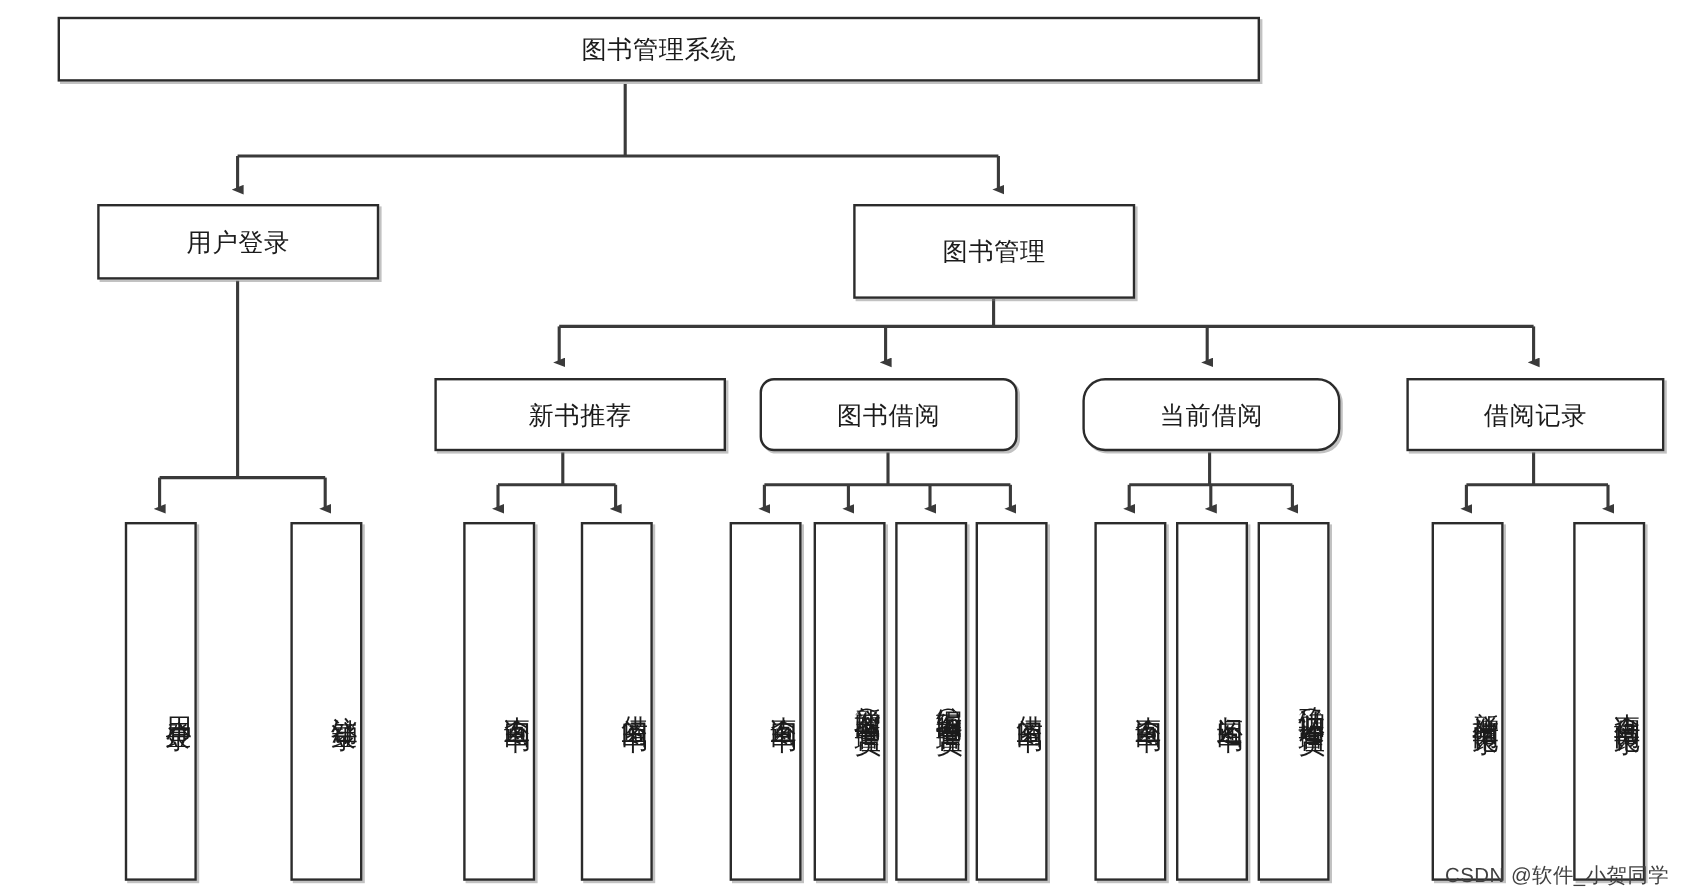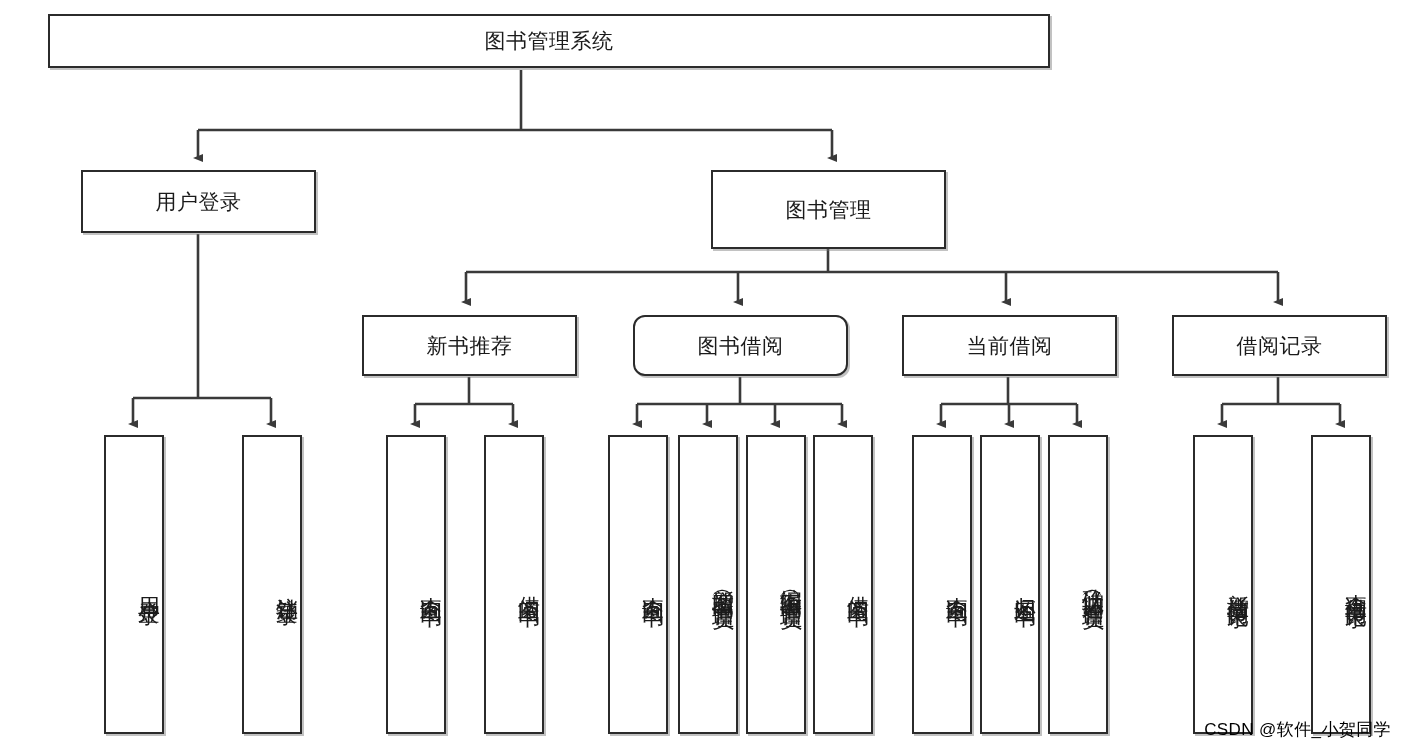--- a/index.html
+++ b/index.html
@@ -53,21 +53,21 @@
     justify-content: center;
   }
   .node-v.tall-start {
     align-items: flex-start;
   }
   .watermark {
     position: absolute;
     right: 14px;
     bottom: 6px;
     font-size: 17px;
-    color: #000000;
+    color: #404040;
     white-space: nowrap;
     letter-spacing: 0.4px;
   }
 </style>
 </head>
 <body>
 
 <div id="canvas">
 
   <svg id="wires" viewBox="0 0 1405 747">
@@ -124,27 +124,27 @@
     <span>图书管理系统</span>
   </div>
 
   <div class="node node-h" style="left:81px; top:170px; width:235px; height:63px;">
     <span>用户登录</span>
   </div>
   <div class="node node-h" style="left:711px; top:170px; width:235px; height:79px;">
     <span>图书管理</span>
   </div>
 
-  <div class="node node-h" style="left:362px; top:315px; width:215px; height:61px;">
+  <div class="node node-h" style="left:362px; top:315px; width:243px; height:61px;">
     <span>新书推荐</span>
   </div>
   <div class="node node-h" style="left:633px; top:315px; width:215px; height:61px;border-radius:12px;">
     <span>图书借阅</span>
   </div>
-  <div class="node node-h" style="left:902px; top:315px; width:215px; height:61px;">
+  <div class="node node-h" style="left:902px; top:315px; width:215px; height:61px;border-radius:19px;">
     <span>当前借阅</span>
   </div>
   <div class="node node-h" style="left:1172px; top:315px; width:215px; height:61px;">
     <span>借阅记录</span>
   </div>
 
   <div class="node node-v" style="left:104px; top:435px; width:60px; height:299px;">
     <span>用户登录</span>
   </div>
   <div class="node node-v" style="left:242px; top:435px; width:60px; height:299px;">

